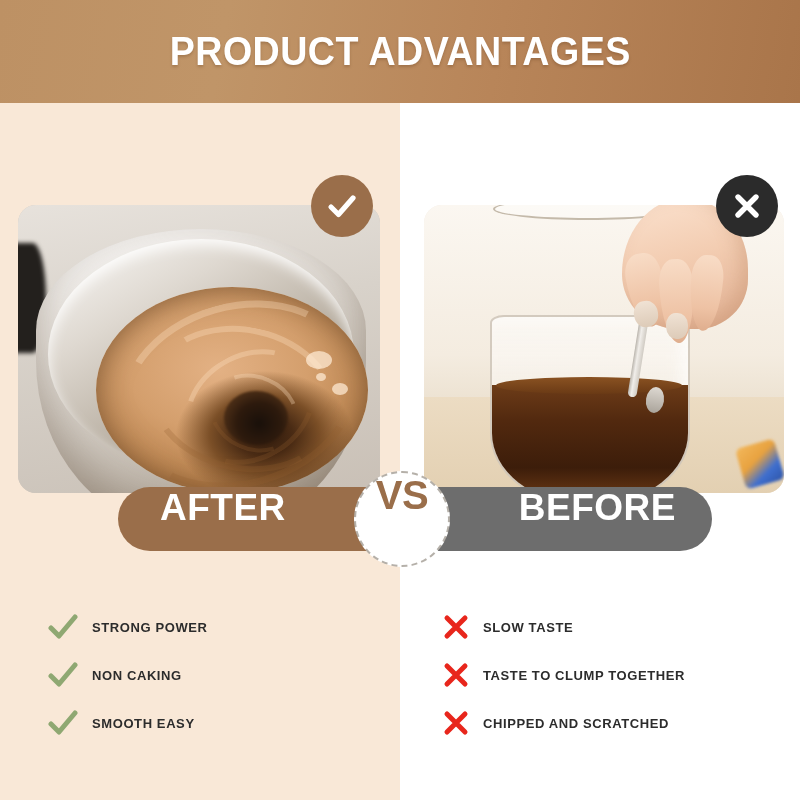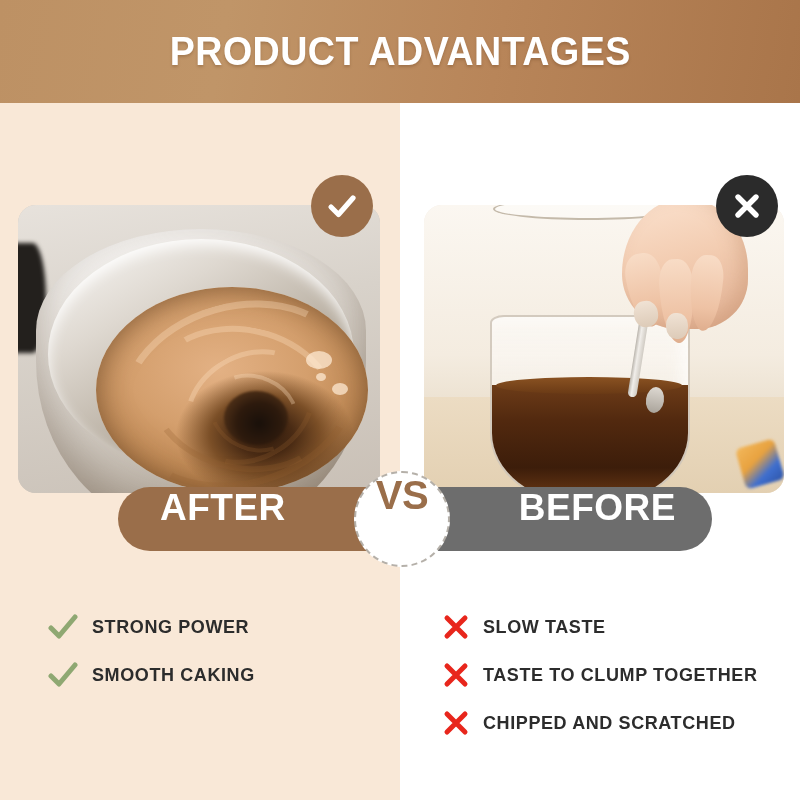--- a/index.html
+++ b/index.html
@@ -322,21 +322,21 @@
     margin-bottom: 2px;
   }
   .feature-icon {
     width: 34px;
     flex: 0 0 34px;
     display: flex;
     align-items: center;
   }
   .feature-label {
     color: #2c2c2c;
-    font-size: 18px;
+    font-size: 13px;
     font-weight: bold;
     letter-spacing: 0.6px;
     white-space: nowrap;
   }
   .features-left .feature-label { margin-left: 10px; }
   .features-right .feature-label { margin-left: 6px; }
 </style>
 </head>
 <body>
 
@@ -418,28 +418,36 @@
 
     <div class="feature-row">
       <span class="feature-icon">
         <svg width="30" height="28" viewBox="0 0 30 28">
           <path d="M3 15 L11 23 L27 4" fill="none" stroke="#8fa872" stroke-width="5" stroke-linecap="round" stroke-linejoin="round"></path>
         </svg>
       </span>
       <span class="feature-label">STRONG POWER</span>
     </div>
 
-
     <div class="feature-row">
       <span class="feature-icon">
         <svg width="30" height="28" viewBox="0 0 30 28">
           <path d="M3 15 L11 23 L27 4" fill="none" stroke="#8fa872" stroke-width="5" stroke-linecap="round" stroke-linejoin="round"></path>
         </svg>
       </span>
-      <span class="feature-label">SMOOTH CAKING</span>
+      <span class="feature-label">NON CAKING</span>
+    </div>
+
+    <div class="feature-row">
+      <span class="feature-icon">
+        <svg width="30" height="28" viewBox="0 0 30 28">
+          <path d="M3 15 L11 23 L27 4" fill="none" stroke="#8fa872" stroke-width="5" stroke-linecap="round" stroke-linejoin="round"></path>
+        </svg>
+      </span>
+      <span class="feature-label">SMOOTH EASY</span>
     </div>
   </div>
 
   <div class="features features-right">
 
     <div class="feature-row">
       <span class="feature-icon">
         <svg width="26" height="26" viewBox="0 0 26 26">
           <path d="M4 4 L22 22 M22 4 L4 22" fill="none" stroke="#e8261c" stroke-width="5" stroke-linecap="round"></path>
         </svg>

